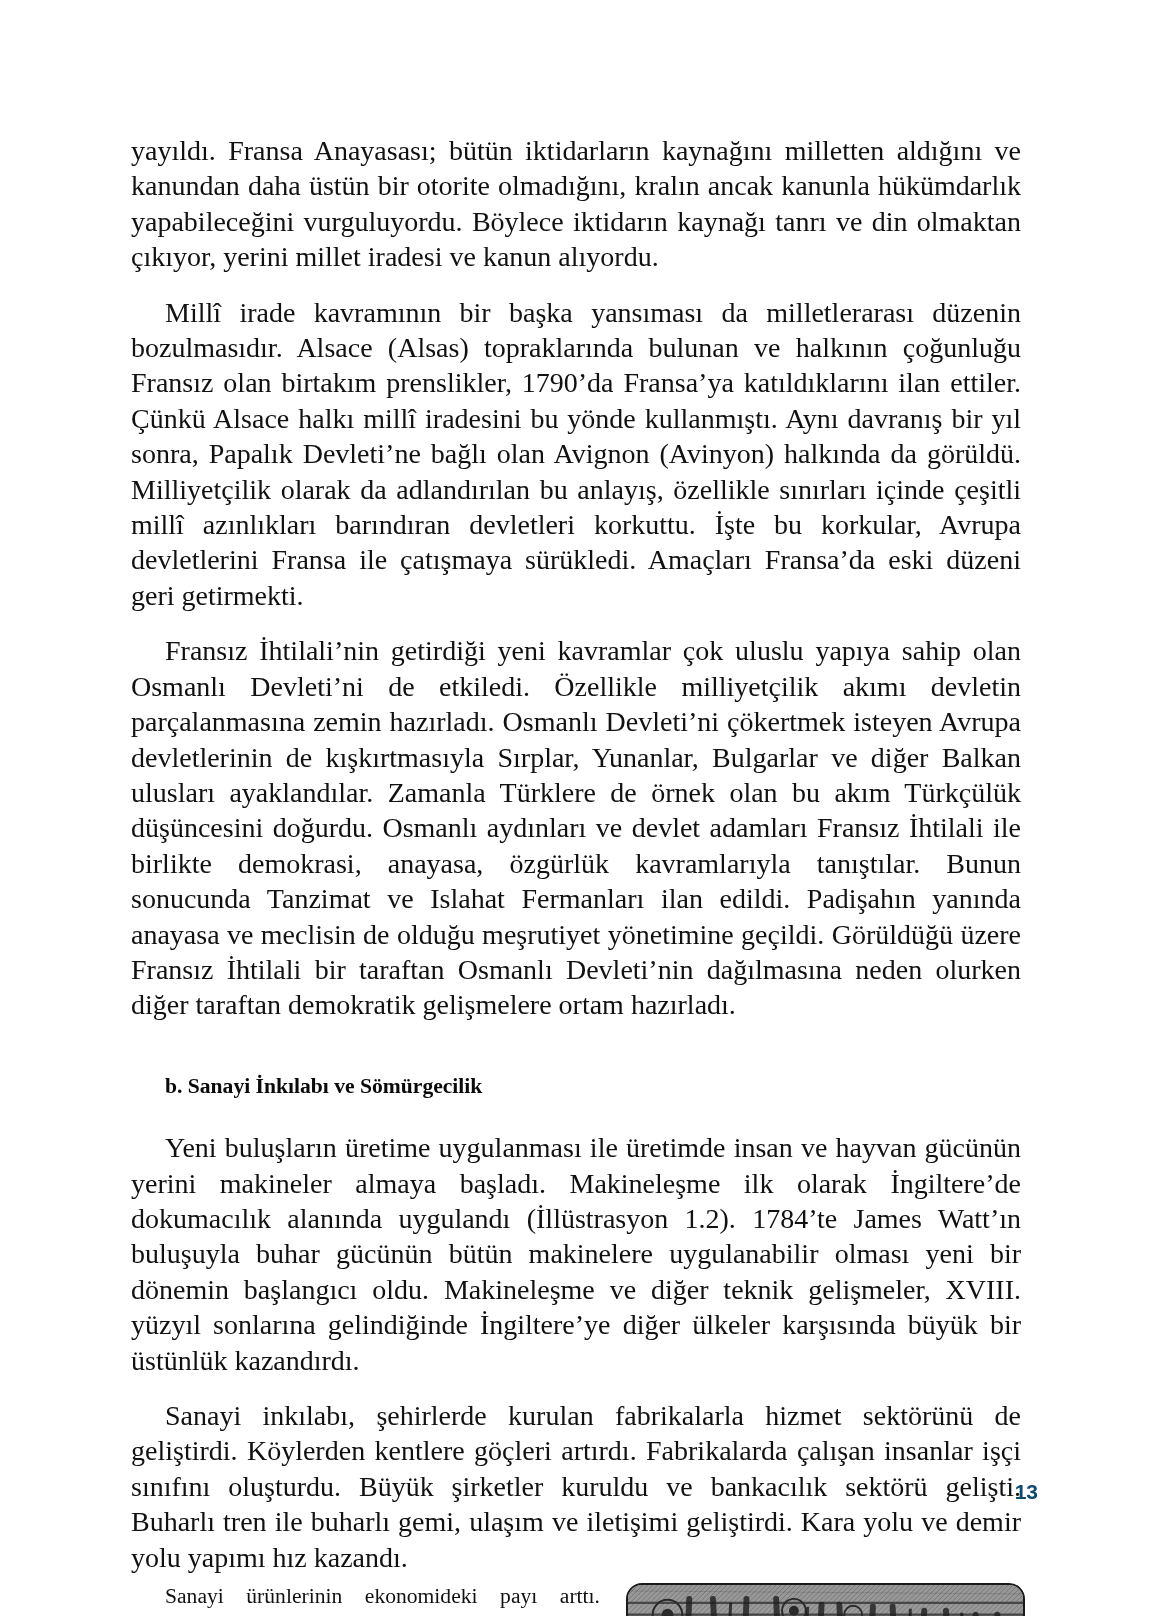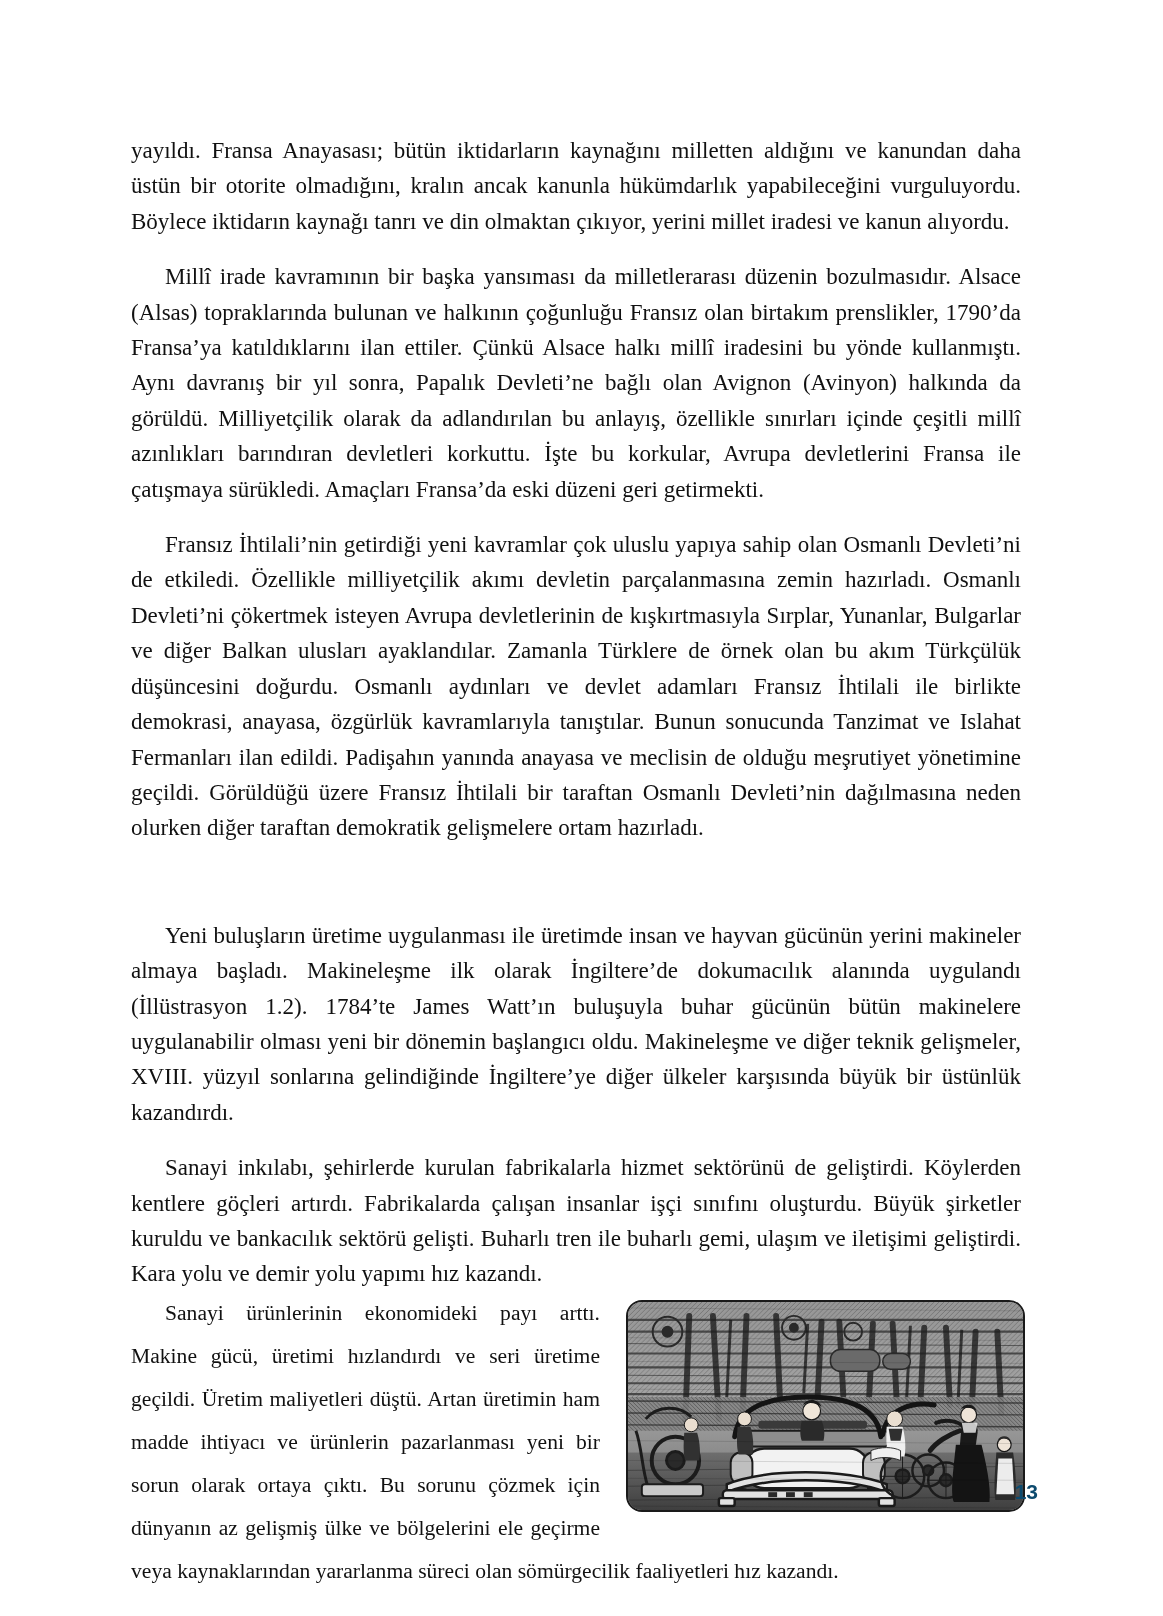--- a/index.html
+++ b/index.html
@@ -18,21 +18,21 @@
     color: #0d0d0d;
   }
   .content {
     position: absolute;
     left: 131px;
     top: 133px;
     width: 890px;
   }
   p.body {
     margin: 0;
-    font-size: 23px;
+    font-size: 28px;
     line-height: 35.4px;
     text-align: justify;
     text-justify: inter-word;
     hyphens: none;
     color: #111111;
   }
   p.body.indent {
     text-indent: 34px;
     margin-top: 20px;
   }
@@ -102,20 +102,21 @@
   <div class="content">
 
     <p class="body first">yayıldı. Fransa Anayasası; bütün iktidarların kaynağını milletten aldığını ve kanundan daha üstün bir otorite olmadığını, kralın ancak kanunla hükümdarlık yapabileceğini vurguluyordu. Böylece iktidarın kaynağı tanrı ve din olmaktan çıkıyor, yerini millet iradesi ve kanun alıyordu.</p>
 
     <p class="body indent">Millî irade kavramının bir başka yansıması da milletlerarası düzenin bozulmasıdır. Alsace (Alsas) topraklarında bulunan ve halkının çoğunluğu Fransız olan birtakım prenslikler, 1790’da Fransa’ya katıldıklarını ilan ettiler. Çünkü Alsace halkı millî iradesini bu yönde kullanmıştı. Aynı davranış bir yıl sonra, Papalık Devleti’ne bağlı olan Avignon (Avinyon) halkında da görüldü. Milliyetçilik olarak da adlandırılan bu anlayış, özellikle sınırları içinde çeşitli millî azınlıkları barındıran devletleri korkuttu. İşte bu korkular, Avrupa devletlerini Fransa ile çatışmaya sürükledi. Amaçları Fransa’da eski düzeni geri getirmekti.</p>
 
     <p class="body indent">Fransız İhtilali’nin getirdiği yeni kavramlar çok uluslu yapıya sahip olan Osmanlı Devleti’ni de etkiledi. Özellikle milliyetçilik akımı devletin parçalanmasına zemin hazırladı. Osmanlı Devleti’ni çökertmek isteyen Avrupa devletlerinin de kışkırtmasıyla Sırplar, Yunanlar, Bulgarlar ve diğer Balkan ulusları ayaklandılar. Zamanla Türklere de örnek olan bu akım Türkçülük düşüncesini doğurdu. Osmanlı aydınları ve devlet adamları Fransız İhtilali ile birlikte demokrasi, anayasa, özgürlük kavramlarıyla tanıştılar. Bunun sonucunda Tanzimat ve Islahat Fermanları ilan edildi. Padişahın yanında anayasa ve meclisin de olduğu meşrutiyet yönetimine geçildi. Görüldüğü üzere Fransız İhtilali bir taraftan Osmanlı Devleti’nin dağılmasına neden olurken diğer taraftan demokratik gelişmelere ortam hazırladı.</p>
 
     <div class="gap-before-heading"></div>
 
+    <h2 class="section-heading">b. Sanayi İnkılabı ve Sömürgecilik</h2>
 
     <div class="gap-after-heading"></div>
 
     <p class="body indent">Yeni buluşların üretime uygulanması ile üretimde insan ve hayvan gücünün yerini makineler almaya başladı. Makineleşme ilk olarak İngiltere’de dokumacılık alanında uygulandı (İllüstrasyon 1.2). 1784’te James Watt’ın buluşuyla buhar gücünün bütün makinelere uygulanabilir olması yeni bir dönemin başlangıcı oldu. Makineleşme ve diğer teknik gelişmeler, XVIII. yüzyıl sonlarına gelindiğinde İngiltere’ye diğer ülkeler karşısında büyük bir üstünlük kazandırdı.</p>
 
     <p class="body indent">Sanayi inkılabı, şehirlerde kurulan fabrikalarla hizmet sektörünü de geliştirdi. Köylerden kentlere göçleri artırdı. Fabrikalarda çalışan insanlar işçi sınıfını oluşturdu. Büyük şirketler kuruldu ve bankacılık sektörü gelişti. Buharlı tren ile buharlı gemi, ulaşım ve iletişimi geliştirdi. Kara yolu ve demir yolu yapımı hız kazandı.</p>
 
     <div class="clearfix">
 
       <div class="figure">

